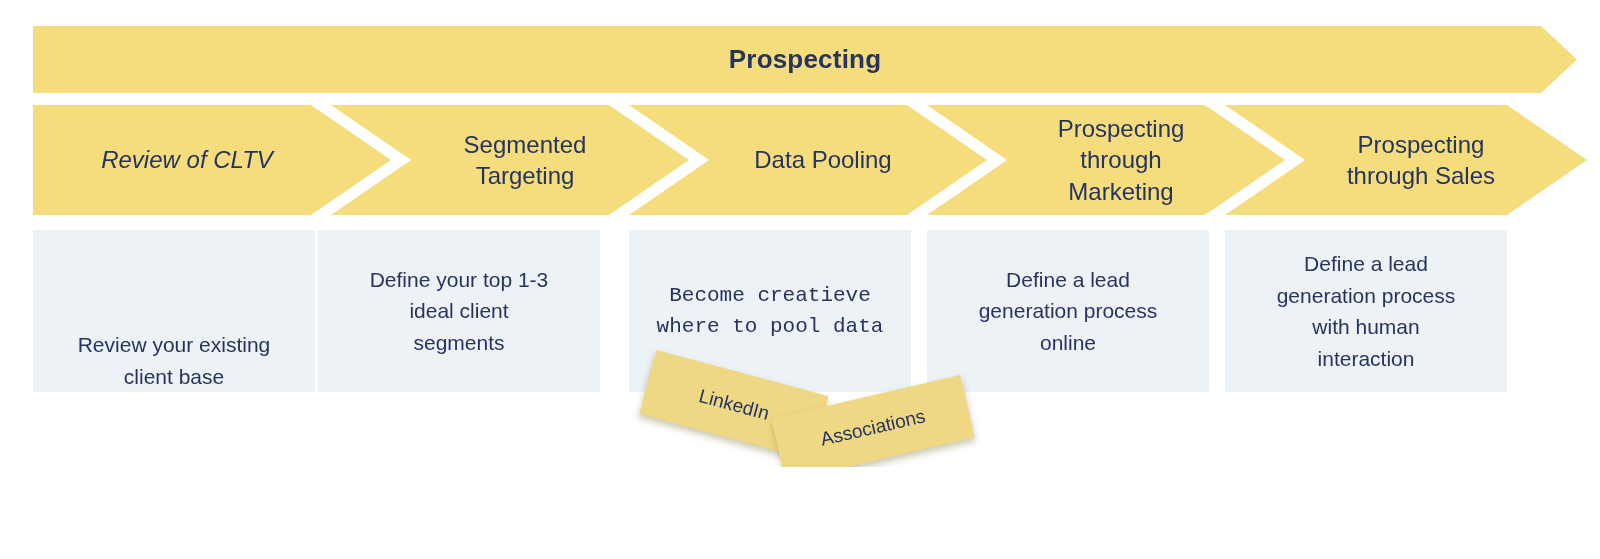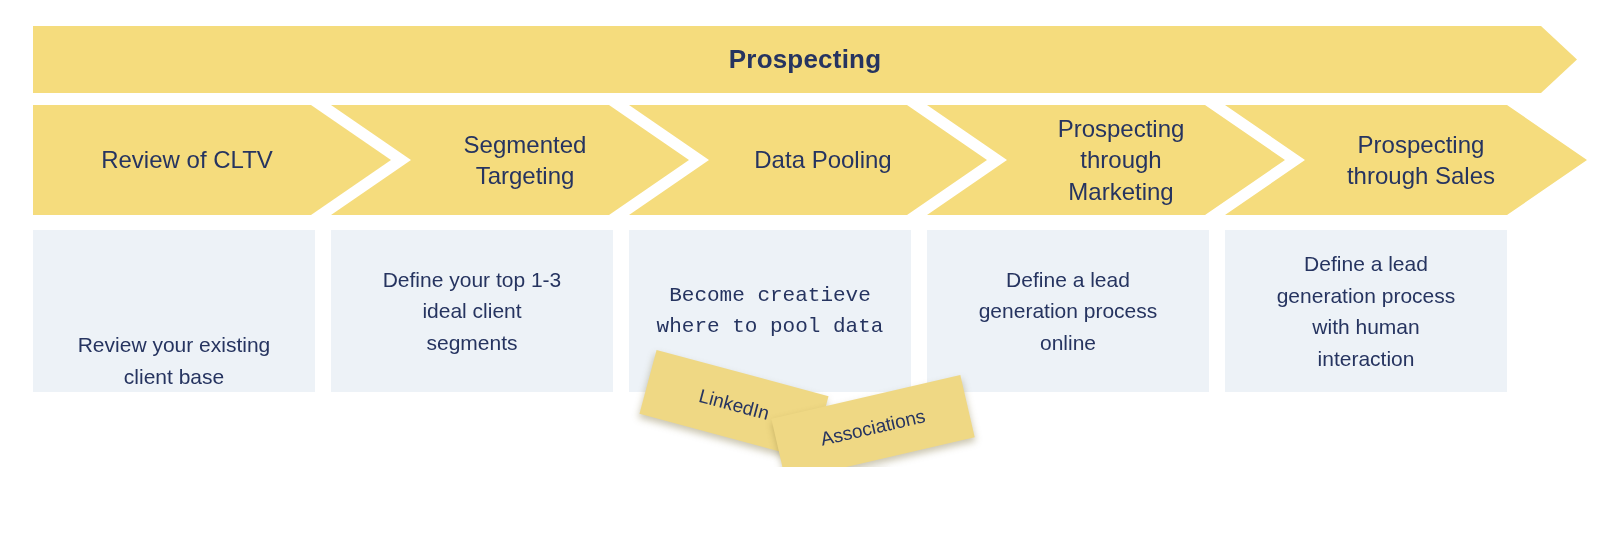--- a/index.html
+++ b/index.html
@@ -49,20 +49,21 @@
   }
   .chev .lbl {
     font-size: 24px;
     line-height: 1.3;
     color: var(--text-navy, #263460);
     white-space: pre-line;
   }
   .chev-first {
     clip-path: polygon(0 0, calc(100% - 80px) 0, 100% 50%, calc(100% - 80px) 100%, 0 100%);
     padding-right: 50px;
+    font-style: italic;
   }
   .chev-mid {
     clip-path: polygon(0 0, calc(100% - 80px) 0, 100% 50%, calc(100% - 80px) 100%, 0 100%, 80px 50%);
     padding-left: 80px;
     padding-right: 50px;
   }
   .c1 { left: 21px;   width: 358px; }
   .c2 { left: 319px;  width: 358px; }
   .c3 { left: 617px;  width: 358px; }
   .c4 { left: 915px;  width: 358px; }
@@ -81,21 +82,21 @@
     box-sizing: border-box;
     padding: 0 12px;
   }
   .desc .txt {
     font-size: 21px;
     line-height: 1.5;
     color: var(--text-navy, #263460);
     white-space: pre-line;
   }
   .d1 { left: 21px; align-items: flex-end; }
-  .d2 { left: 319px; }
+  .d2 { left: 306px; }
   .d3 { left: 617px; font-family: Liberation Mono, monospace; }
   .d4 { left: 915px; }
   .d5 { left: 1213px; }
   
   .note {
     position: absolute;
     background: var(--note-yellow, #EFD884);
     display: flex;
     align-items: center;
     justify-content: center;

